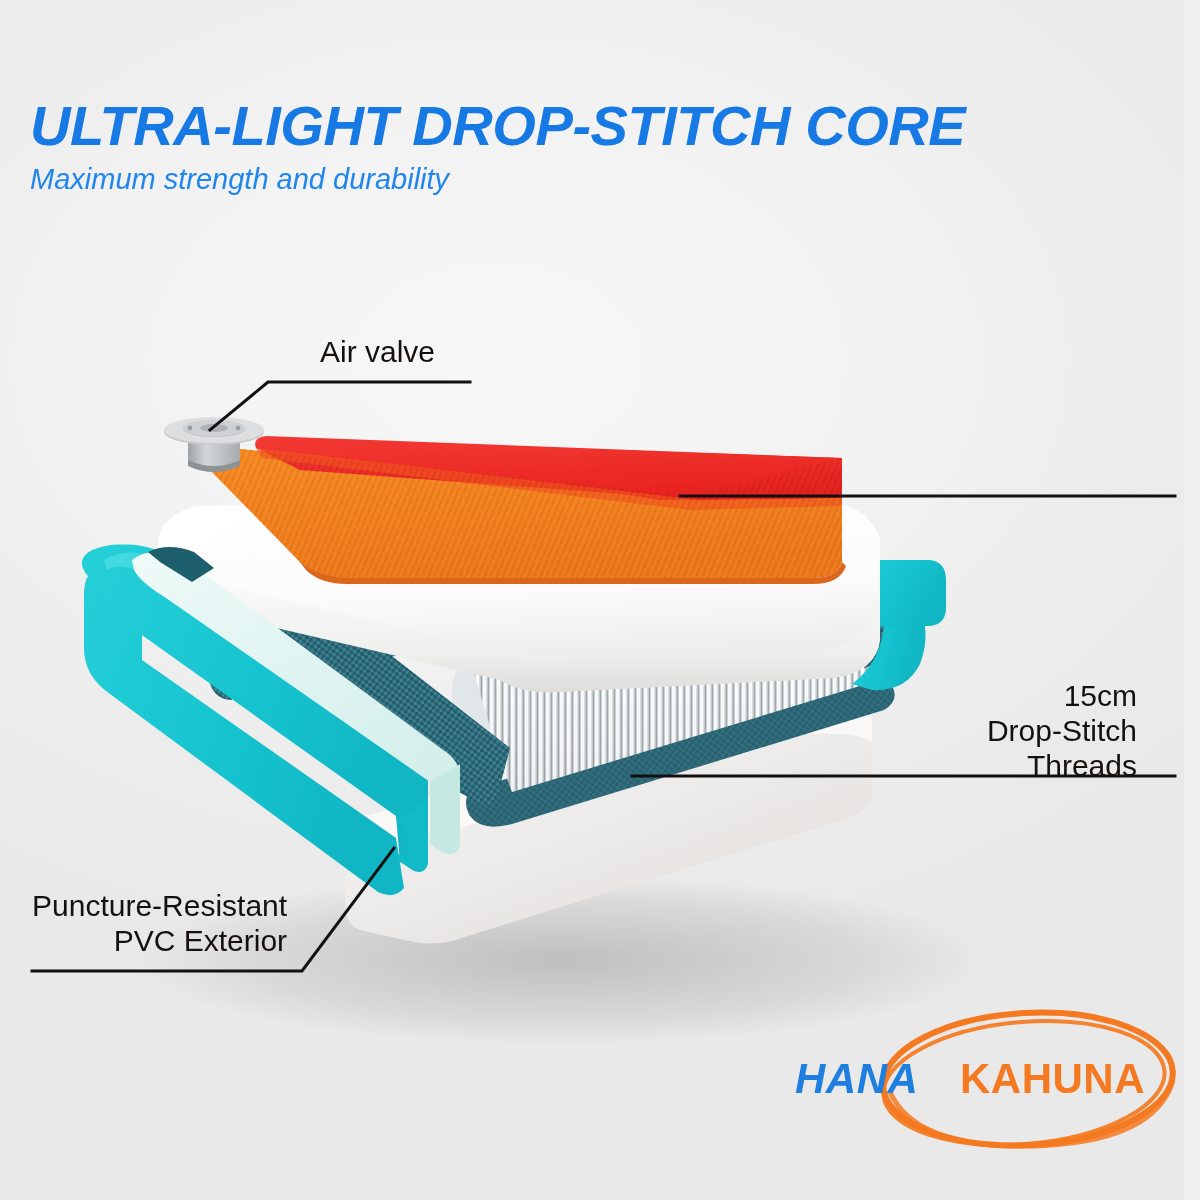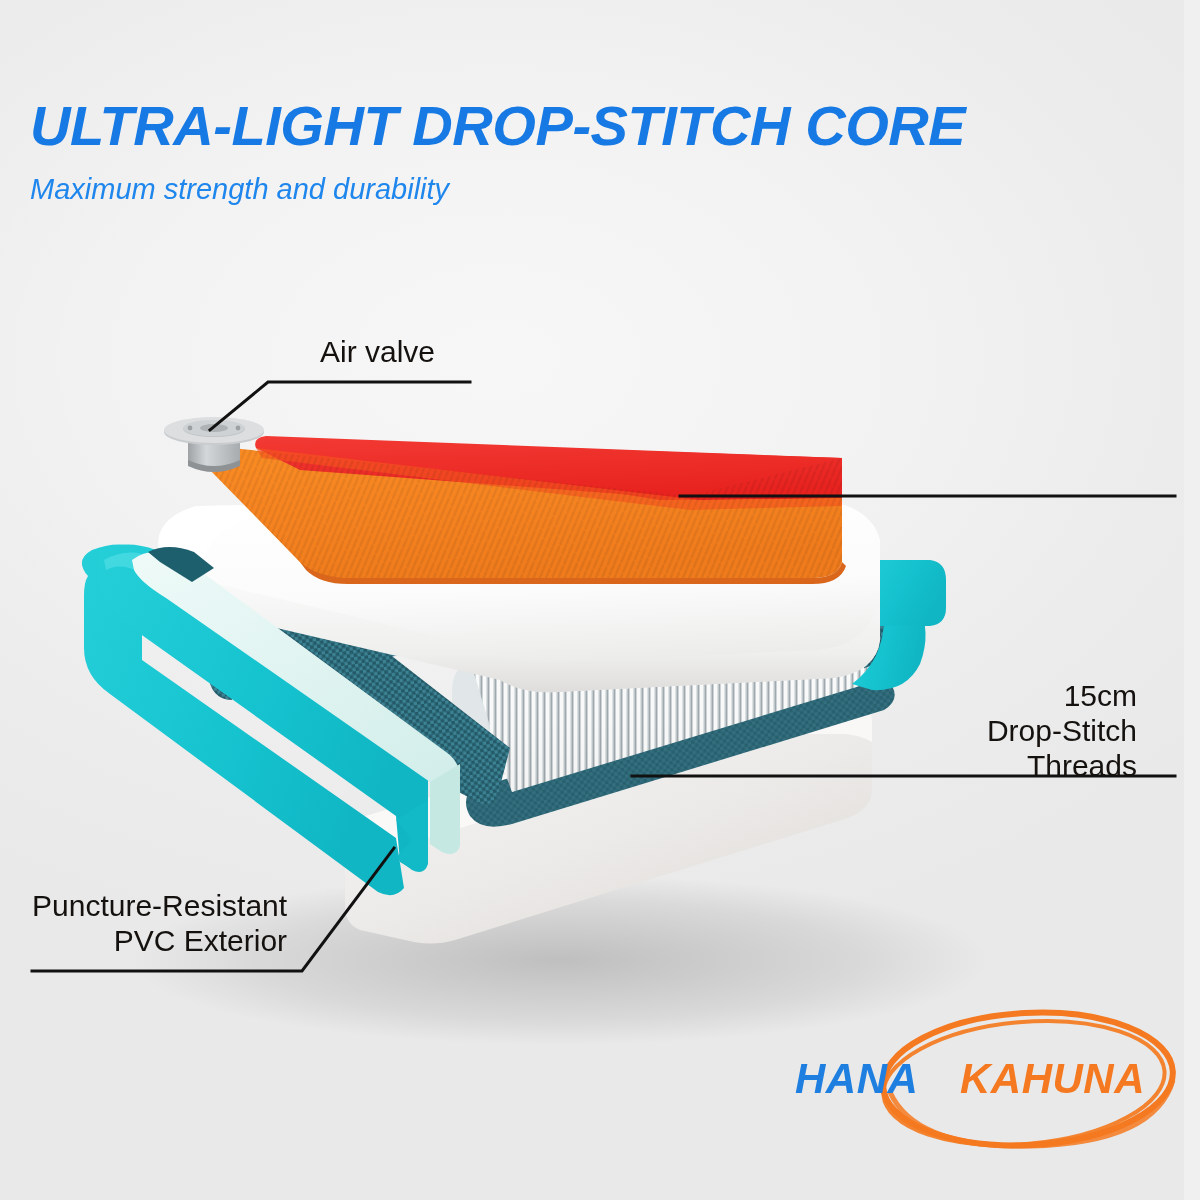--- a/index.html
+++ b/index.html
@@ -34,21 +34,21 @@
     font-weight: 700;
     font-style: italic;
     letter-spacing: -0.5px;
     color: #1779e3;
     line-height: 1.02;
     white-space: nowrap;
     transform: scaleX(1.02);
     transform-origin: left center;
   }
   #subtitle {
-    margin-top: 20px;
+    margin-top: 10px;
     font-size: 29px;
     font-style: italic;
     font-weight: 400;
     color: #1e86ec;
     line-height: 1.1;
     white-space: nowrap;
   }
 
   
   #illustration {
@@ -111,21 +111,20 @@
     letter-spacing: 0.5px;
   }
   #logo-kahuna {
     position: absolute;
     left: 165px;
     top: 55px;
     font-size: 42px;
     font-weight: 700;
     color: #f47920;
     letter-spacing: 0.5px;
-    font-style: italic;
   }
   #logo-ellipse {
     position: absolute;
     left: 0;
     top: 0;
     width: 390px;
     height: 160px;
   }
 </style>
 </head>

